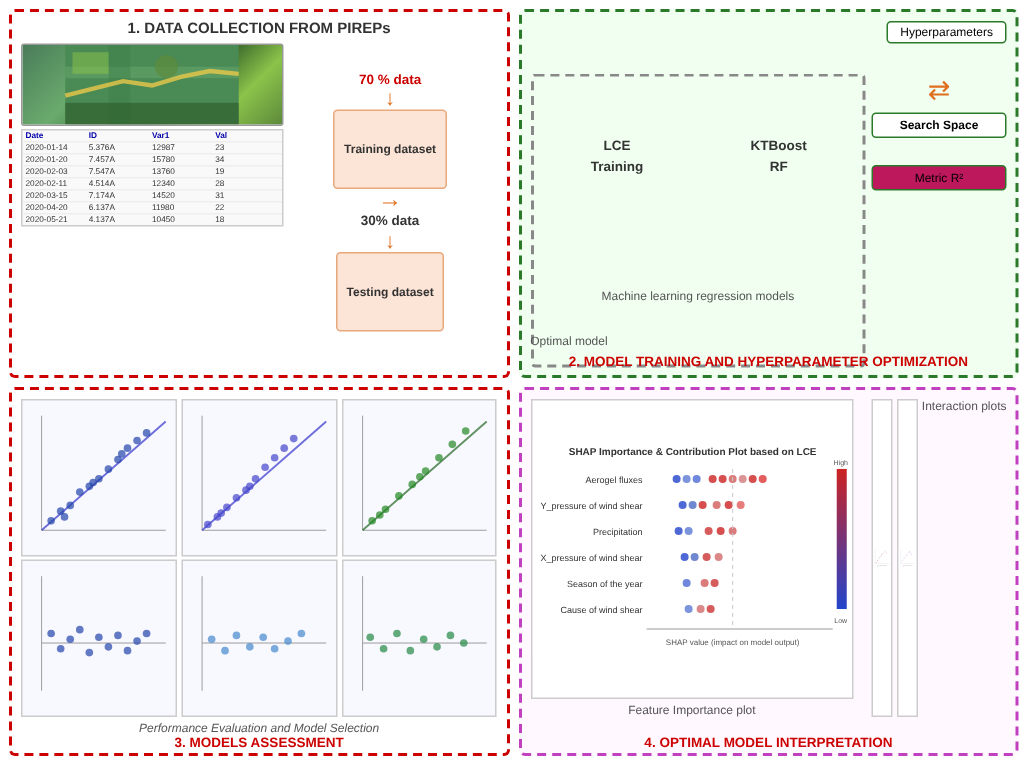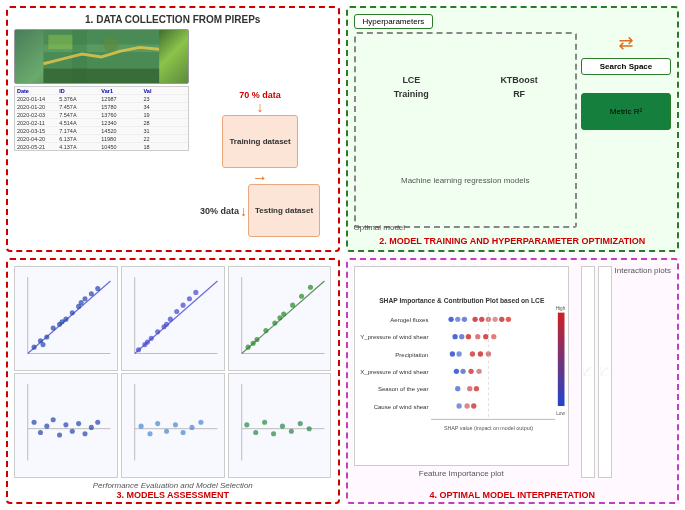--- a/index.html
+++ b/index.html
@@ -109,21 +109,21 @@
       text-align: center;
       margin-top: 2px;
       font-style: italic;
     }
 
     .q1-right {
       width: 45%;
       display: flex;
       flex-direction: column;
       align-items: center;
-      justify-content: flex-end;
+      justify-content: center;
       padding: 2px 0;
     }
 
     .flow-box {
       background: #fce4d6;
       border: 1px solid #e8a87c;
       border-radius: 3px;
       padding: 21px 6px;
       text-align: center;
       font-size: 8px;
@@ -208,22 +208,22 @@
       border-radius: 3px;
       padding: 3px;
       background: #fff;
       text-align: center;
       font-size: 8px;
     }
 
     .metric-box {
       border: 1px solid #2a7a2a;
       border-radius: 3px;
-      padding: 13px;
-      background: #15803d;
+      padding: 3px;
+      background: #be185d;
       text-align: center;
       font-size: 8px;
     }
 
     
     .q3 {
       border-color: #c00;
     }
 
     .q3-inner {
@@ -389,34 +389,34 @@
 
       <div class="q1-right">
         <div class="percentage-label">70 % data</div>
         <div style="display:flex;flex-direction:column;align-items:center;gap:1px">
           <div class="arrow-down">↓</div>
           <div class="flow-box">
             <span>Training dataset</span>
           </div>
         </div>
         <div class="arrow-down" style="color:#e07020;font-size:16px">→</div>
-        <div style="display:flex;flex-direction:row;align-items:center;gap:1px">
+        <div style="display:flex;flex-direction:column;align-items:center;gap:1px">
           <div class="percentage-label" style="color:#333">30% data</div>
           <div class="arrow-down">↓</div>
           <div class="flow-box">
             <span>Testing dataset</span>
           </div>
         </div>
       </div>
     </div>
     <div class="quadrant-label" style="color:#555;font-size:8px;font-weight:normal"></div>
   </div>
 
   <div class="quadrant q2">
-    <div style="text-align:left;margin-bottom:3px">
+    <div style="text-align:right;margin-bottom:20px">
       <div style="display:inline-block;border:1px solid #2a7a2a;border-radius:3px;padding:2px 8px;font-size:8px;background:#fff">
         <span>Hyperparameters</span>
       </div>
     </div>
     <div class="q2-content">
       <div class="ml-models-box">
         <div class="ml-models-grid">
           <div class="ml-model-item">LCE</div>
           <div class="ml-model-item">KTBoost</div>
           <div class="ml-model-item">Training</div>

